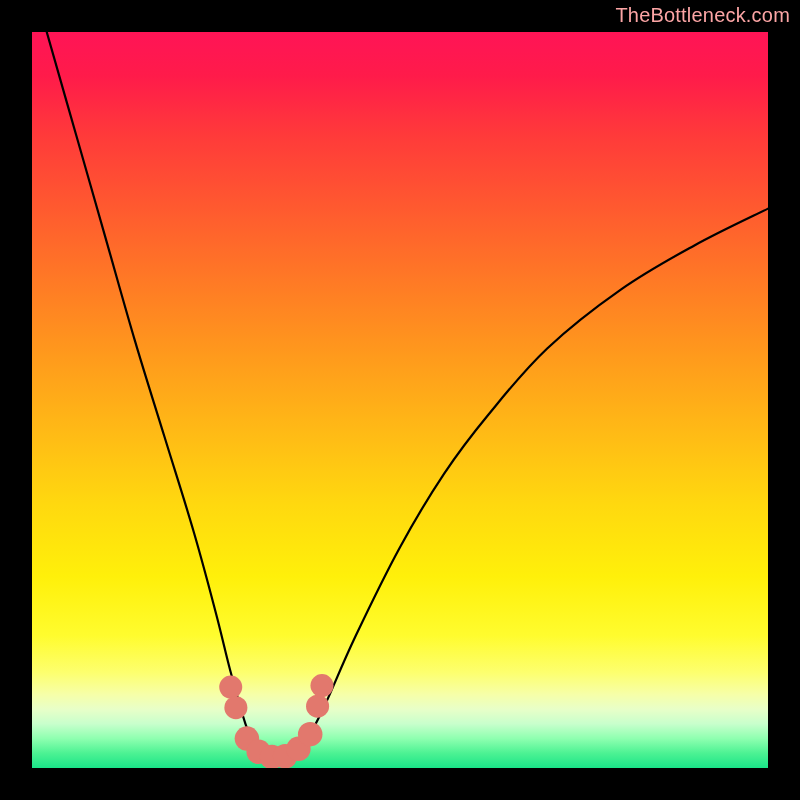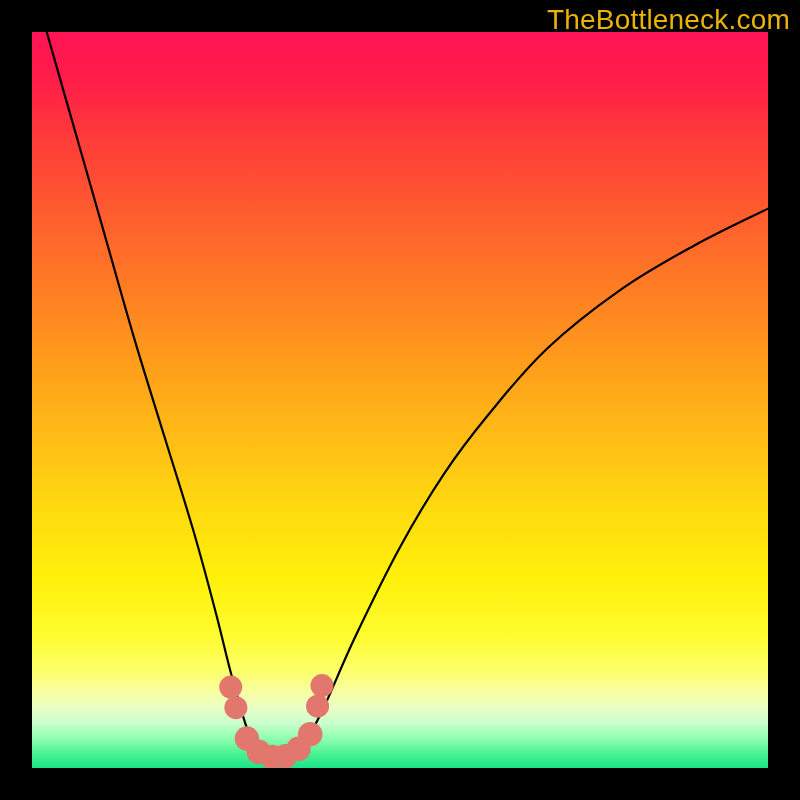--- a/index.html
+++ b/index.html
@@ -48,22 +48,22 @@
       #8effb0 96%,
       #4cf293 98%,
       #1ae488 100%
     );
   }
   .watermark {
     position: absolute;
     top: 4px;
     right: 10px;
     font-family: Arial, Helvetica, sans-serif;
-    font-size: 28px;
-    color: #eab308;
+    font-size: 20px;
+    color: #fca5a5;
     letter-spacing: 0.2px;
   }
   svg.curve {
     position: absolute;
     inset: 0;
   }
 </style>
 </head>
 <body>
 

